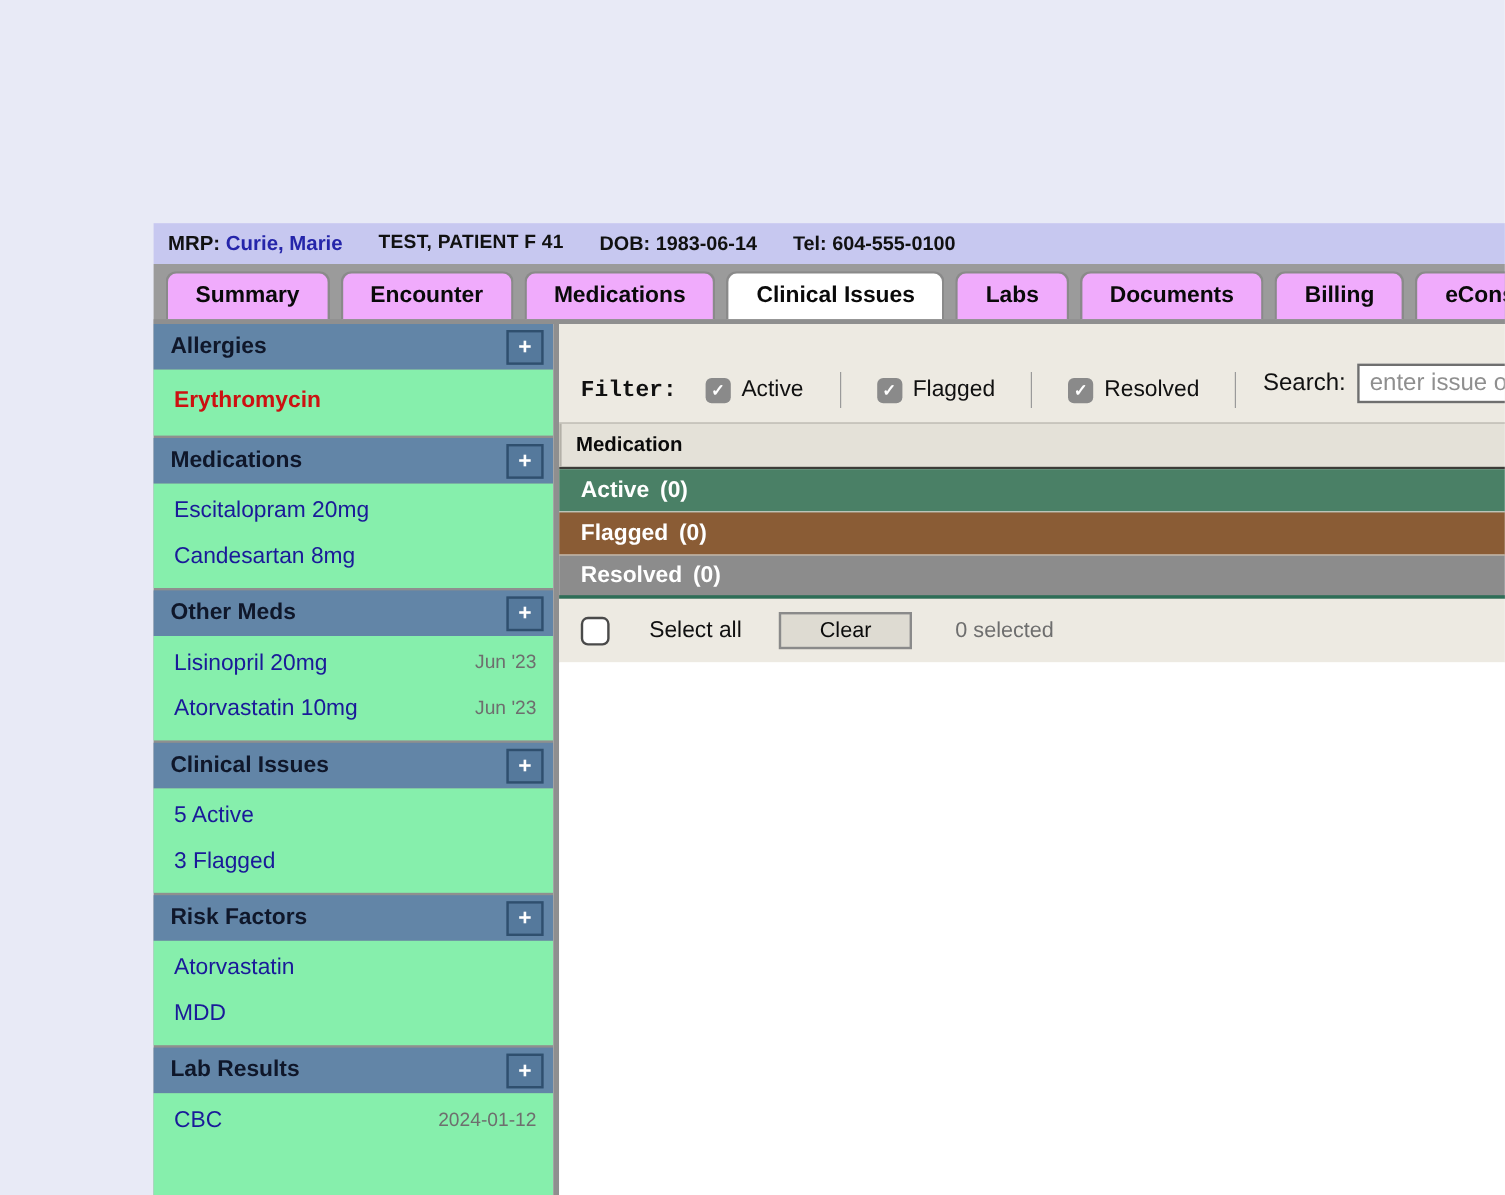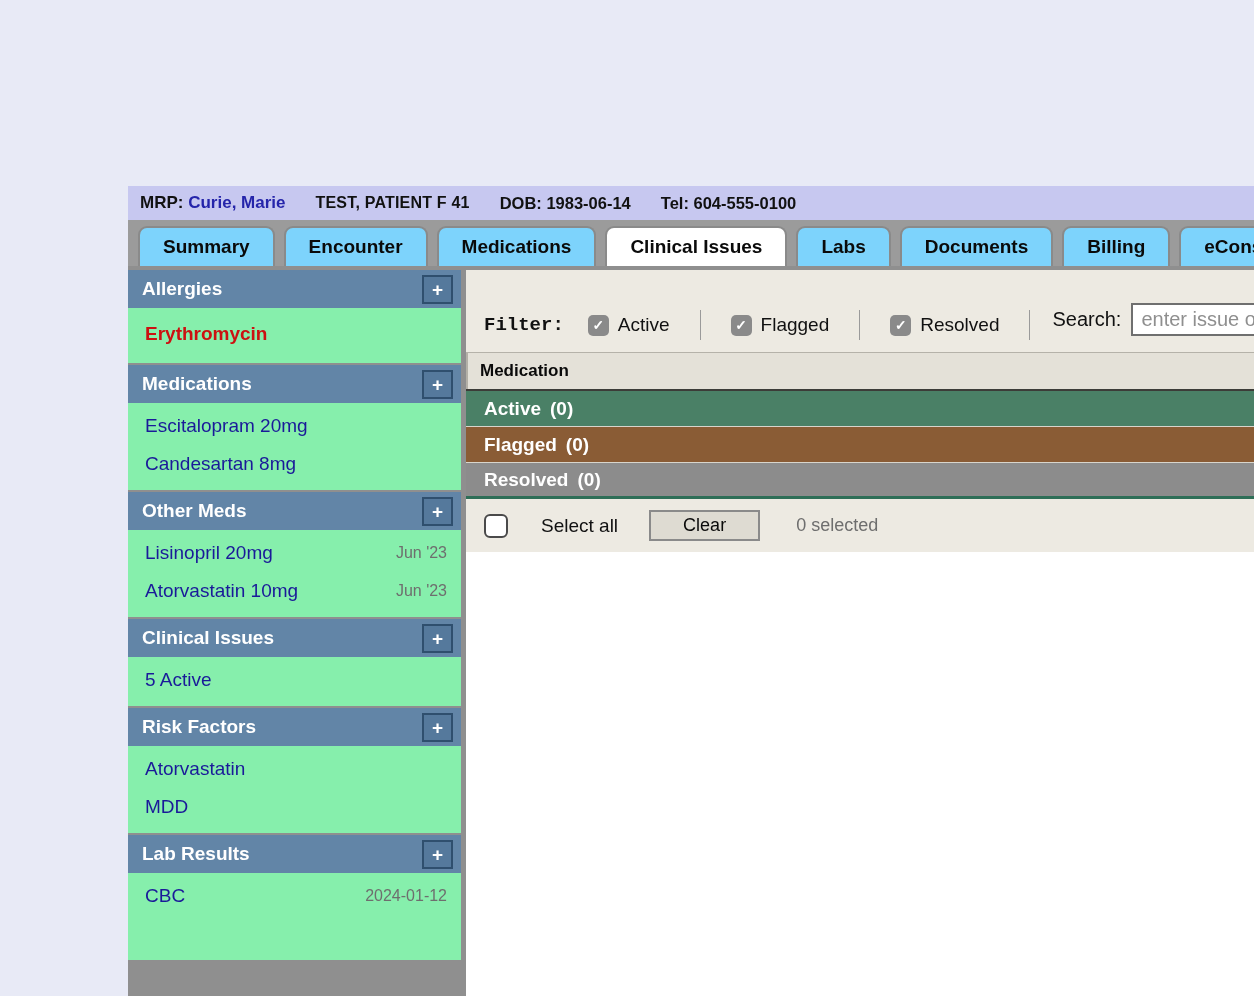--- a/index.html
+++ b/index.html
@@ -26,42 +26,42 @@
 
   
   .tab-strip {
     background:#9b9b9b;
     padding:6px 0 0 10px;
     border-bottom:4px solid #8f8f8f;
     display:flex; gap:9px; align-items:flex-end;
     height:50px; white-space:nowrap; overflow:hidden;
   }
   .tab {
-    height:40px; background:#7dd3fc;
+    height:40px; background:#f0abfc;
     border:2px solid #8a8a8a; border-bottom:none;
     border-radius:9px 9px 0 0;
     padding:0 23px;
     display:flex; align-items:center; justify-content:center;
     font-weight:bold; font-size:19px; color:#0a0a0a;
     cursor:pointer; flex:0 0 auto;
   }
   .tab.active { background:#ffffff; }
 
   
   .content { display:flex; align-items:stretch; }
 
   
   .sidebar { width:333px; flex:0 0 333px; background:#8f8f8f; }
   .sb-section + .sb-section { margin-top:2px; }
   .sb-header {
     height:38px; background:#6285a7;
     display:flex; align-items:center; justify-content:space-between;
     padding:0 8px 0 14px;
   }
-  .sb-title { color:#ffffff; font-weight:bold; font-size:19px; }
+  .sb-title { color:#0f172a; font-weight:bold; font-size:19px; }
   .sb-add {
     width:31px; height:29px;
     background:#55799c; border:2px solid #2f4f6e;
     color:#fff; font-weight:bold; font-size:19px; line-height:1;
     display:flex; align-items:center; justify-content:center;
     cursor:pointer; font-family:inherit;
   }
   .sb-items { background:#86efac; padding:4px 0 7px 0; }
   .sb-item {
     height:38px; display:flex; align-items:center; justify-content:space-between;
@@ -227,20 +227,23 @@
 
       <div class="sb-section">
         <div class="sb-header">
           <span class="sb-title">Clinical Issues</span>
           <button class="sb-add">+</button>
         </div>
         <div class="sb-items">
           <div class="sb-item">
             <span>5 Active</span>
           </div>
+          <div class="sb-item">
+            <span>3 Flagged</span>
+          </div>
         </div>
       </div>
 
       <div class="sb-section">
         <div class="sb-header">
           <span class="sb-title">Risk Factors</span>
           <button class="sb-add">+</button>
         </div>
         <div class="sb-items">
           <div class="sb-item">

